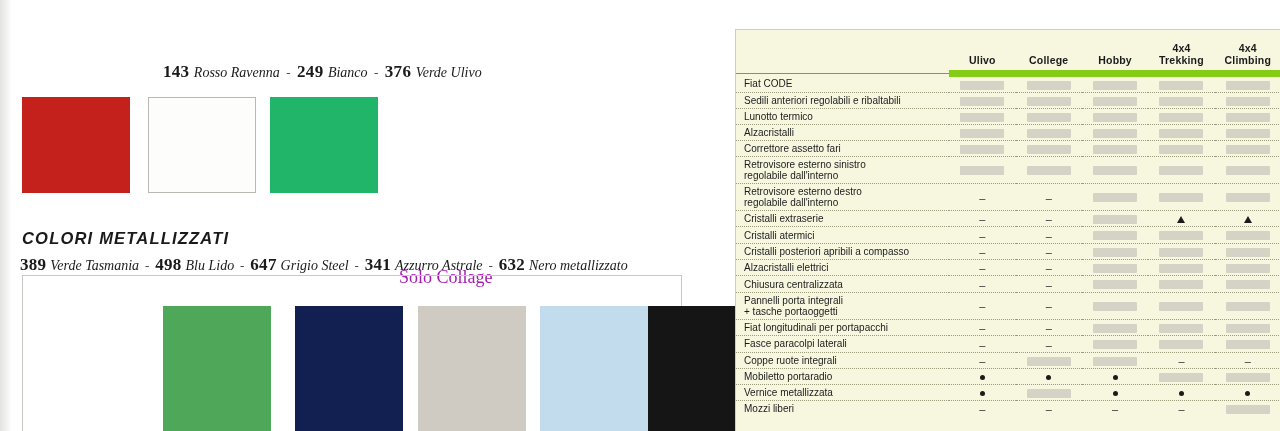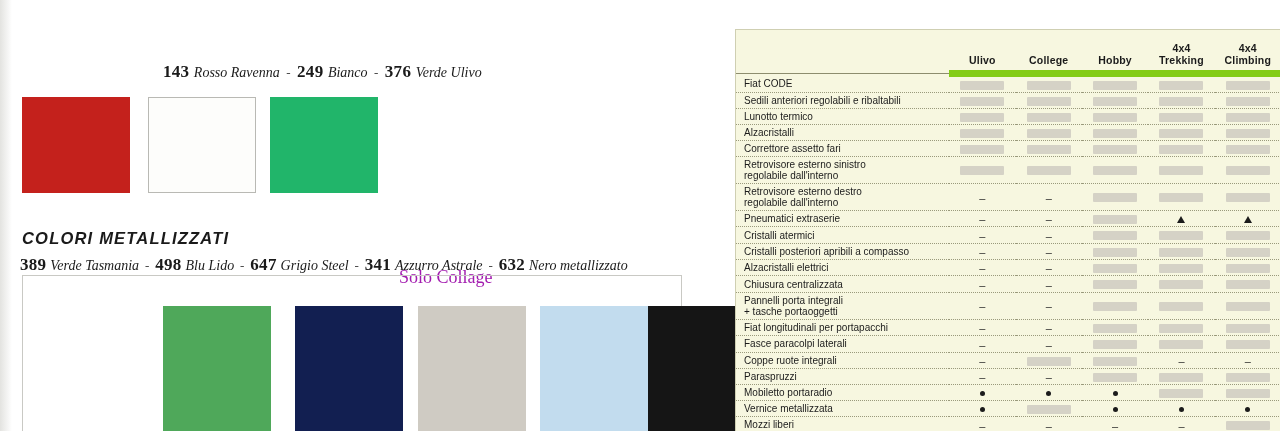--- a/index.html
+++ b/index.html
@@ -341,21 +341,21 @@
         <tr>
           <td class="feature">Retrovisore esterno destro
 regolabile dall'interno</td>
           <td class="mark"><span class="dash">–</span></td>
           <td class="mark"><span class="dash">–</span></td>
           <td class="mark"><span class="bar"></span></td>
           <td class="mark"><span class="bar"></span></td>
           <td class="mark"><span class="bar"></span></td>
         </tr>
         <tr>
-          <td class="feature">Pneumatici extraserie</td>
+          <td class="feature">Cristalli extraserie</td>
           <td class="mark"><span class="dash">–</span></td>
           <td class="mark"><span class="dash">–</span></td>
           <td class="mark"><span class="bar"></span></td>
           <td class="mark"><span class="tri"></span></td>
           <td class="mark"><span class="tri"></span></td>
         </tr>
         <tr>
           <td class="feature">Cristalli atermici</td>
           <td class="mark"><span class="dash">–</span></td>
           <td class="mark"><span class="dash">–</span></td>
@@ -412,28 +412,20 @@
           <td class="mark"><span class="bar"></span></td>
           <td class="mark"><span class="bar"></span></td>
         </tr>
         <tr>
           <td class="feature">Coppe ruote integrali</td>
           <td class="mark"><span class="dash">–</span></td>
           <td class="mark"><span class="bar"></span></td>
           <td class="mark"><span class="bar"></span></td>
           <td class="mark"><span class="dash">–</span></td>
           <td class="mark"><span class="dash">–</span></td>
-        </tr>
-        <tr>
-          <td class="feature">Paraspruzzi</td>
-          <td class="mark"><span class="dash">–</span></td>
-          <td class="mark"><span class="dash">–</span></td>
-          <td class="mark"><span class="bar"></span></td>
-          <td class="mark"><span class="bar"></span></td>
-          <td class="mark"><span class="bar"></span></td>
         </tr>
         <tr>
           <td class="feature">Mobiletto portaradio</td>
           <td class="mark"><span class="dot"></span></td>
           <td class="mark"><span class="dot"></span></td>
           <td class="mark"><span class="dot"></span></td>
           <td class="mark"><span class="bar"></span></td>
           <td class="mark"><span class="bar"></span></td>
         </tr>
         <tr>

